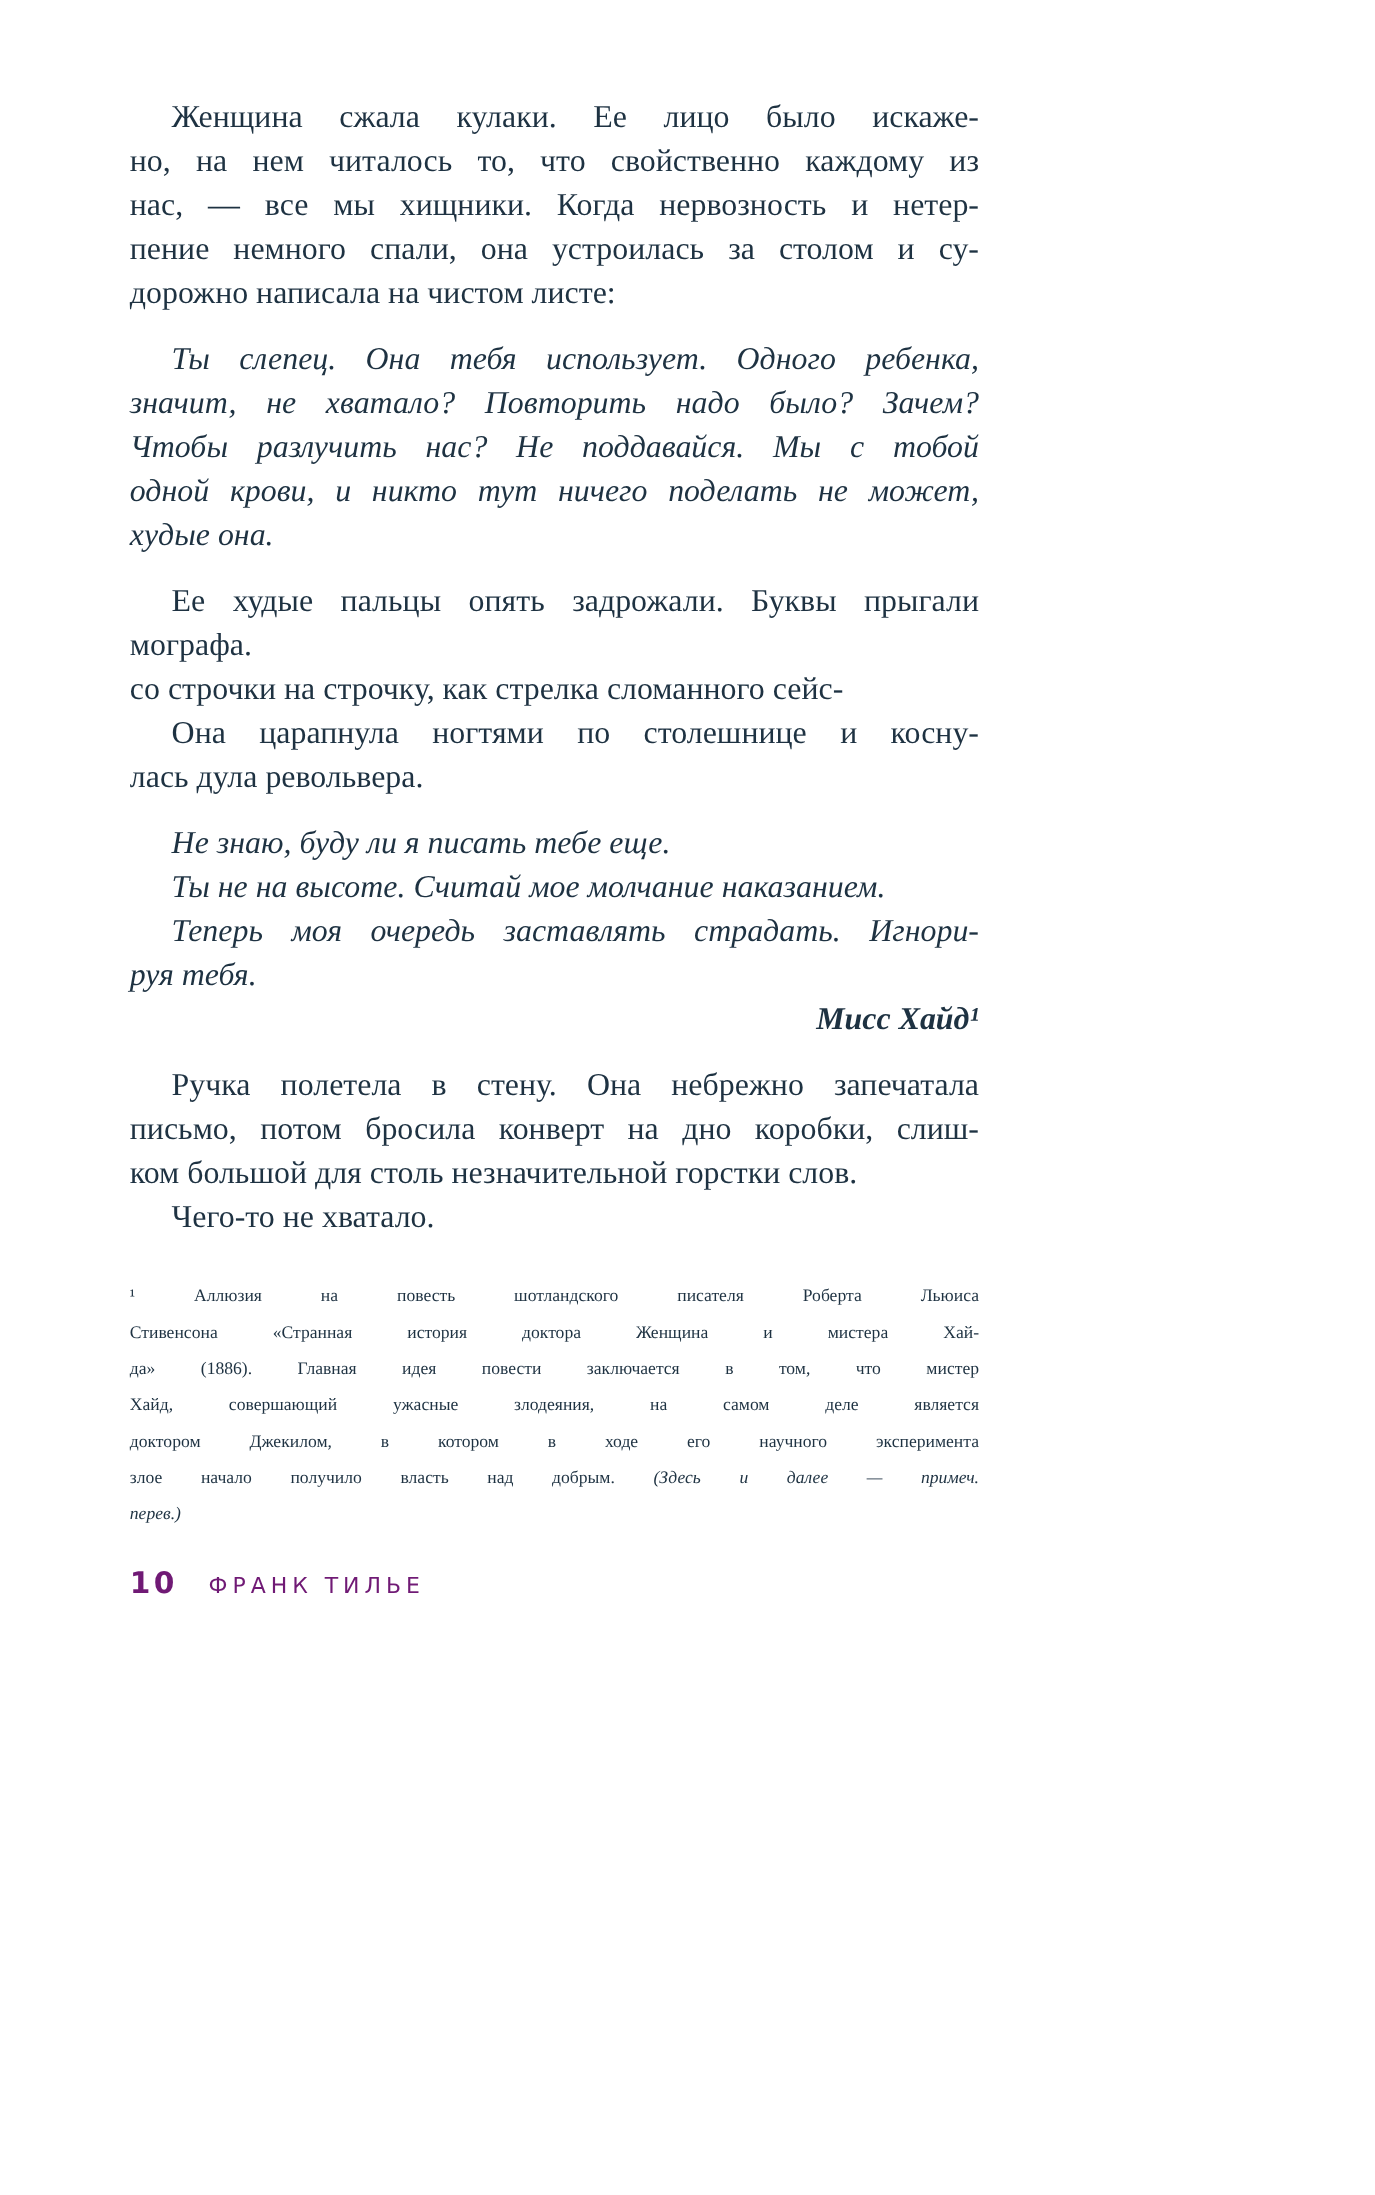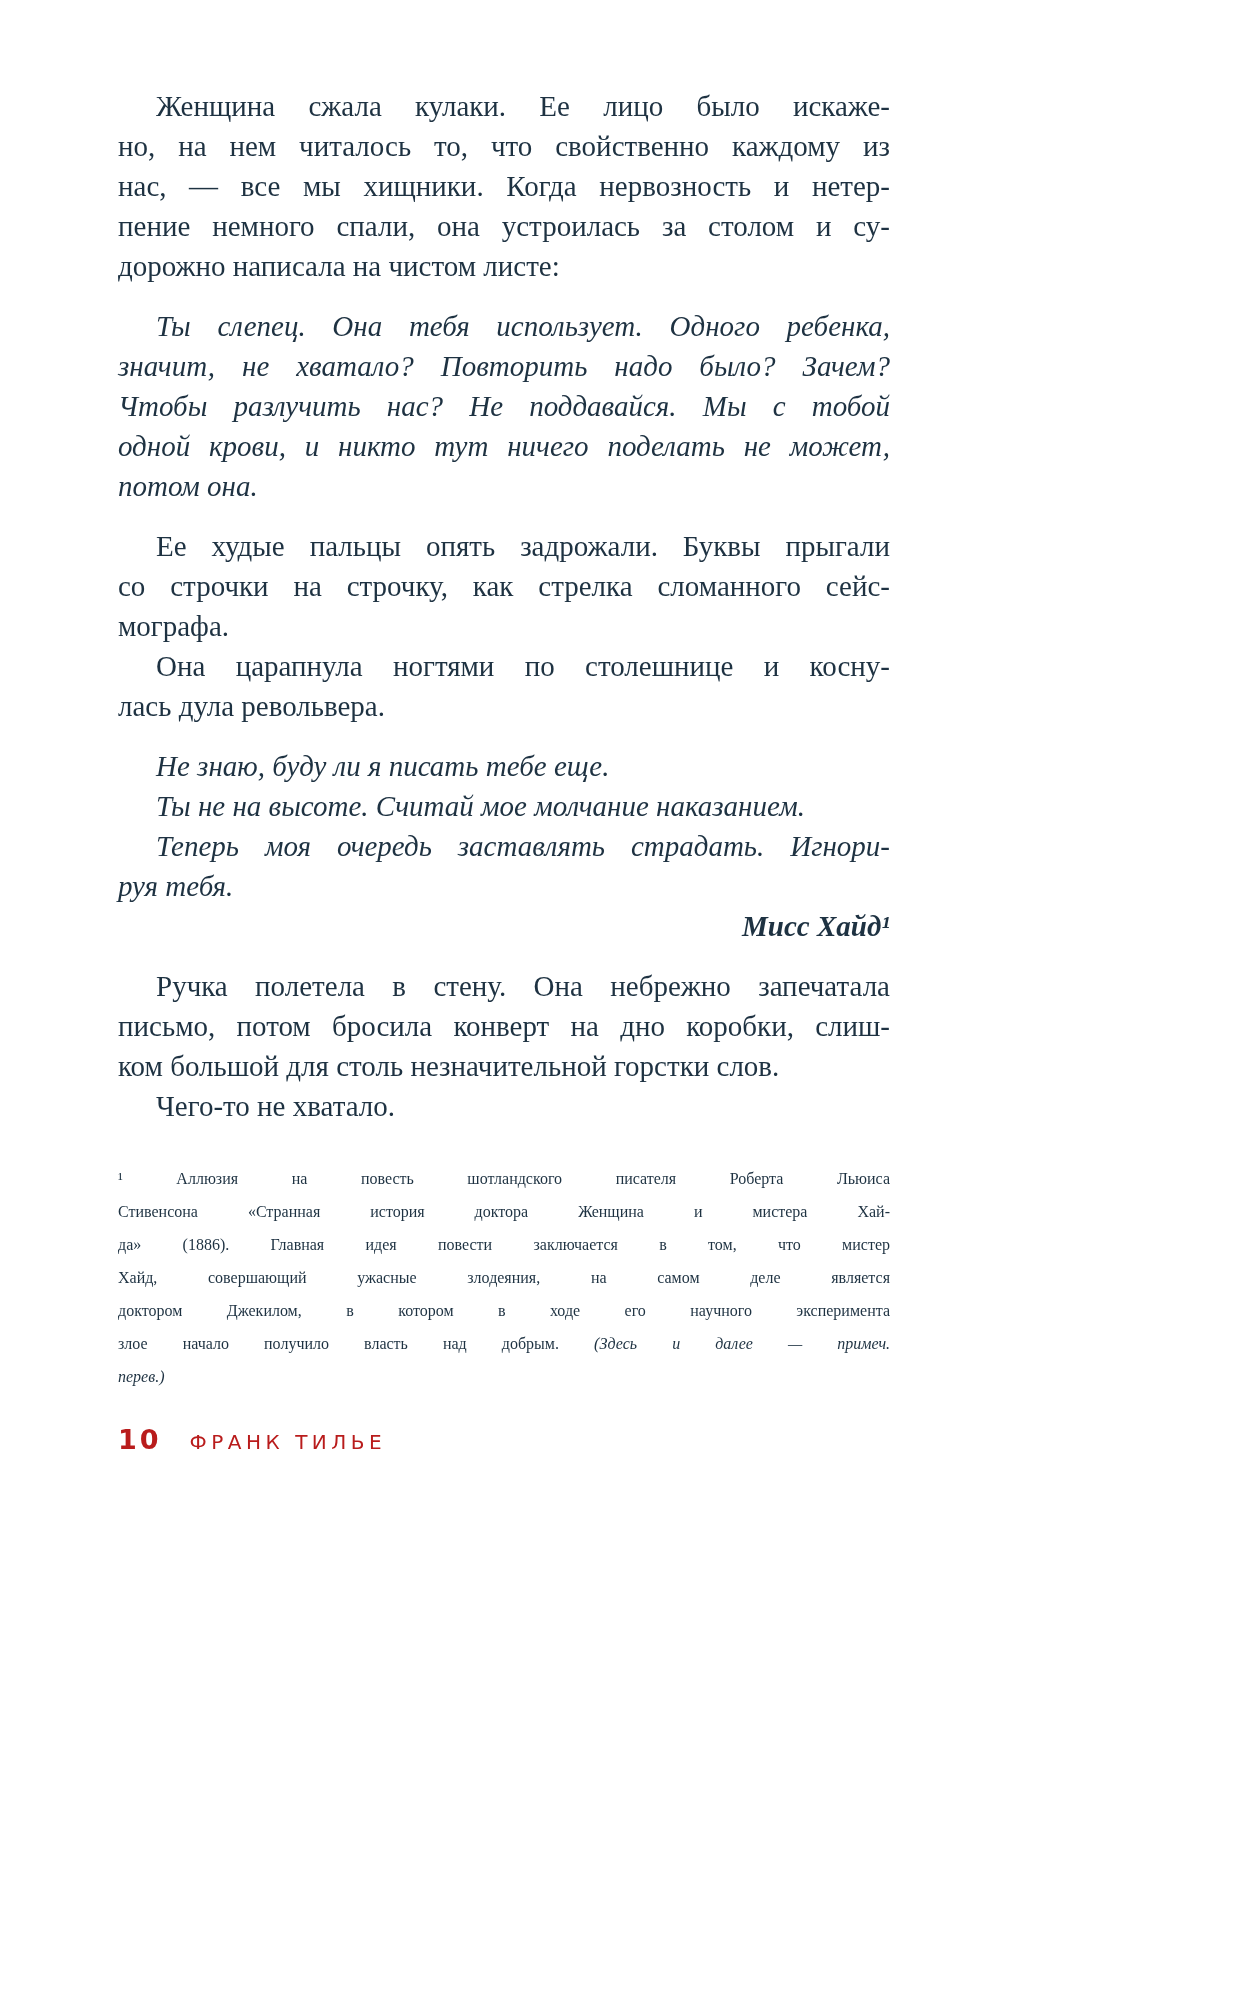--- a/index.html
+++ b/index.html
@@ -54,21 +54,21 @@
     margin-top: 36px;
   }
   .footer {
     position: absolute;
     left: 118px;
     top: 1424px;
     display: flex;
     align-items: baseline;
     gap: 28px;
     font-family: "DejaVu Sans", "Liberation Sans", sans-serif;
-    color: #b91c1c;
+    color: #701a75;
   }
   .page-number {
     font-size: 27px;
     font-weight: bold;
     letter-spacing: 3px;
   }
   .running-title {
     font-size: 20px;
     letter-spacing: 4.5px;
   }
@@ -84,26 +84,26 @@
         <div class="line">но, на нем читалось то, что свойственно каждому из</div>
         <div class="line">нас, — все мы хищники. Когда нервозность и нетер-</div>
         <div class="line">пение немного спали, она устроилась за столом и су-</div>
         <div class="line">дорожно написала на чистом листе:</div>
       </div>
       <div class="block indent italic gap">
         <div class="line">Ты слепец. Она тебя использует. Одного ребенка,</div>
         <div class="line">значит, не хватало? Повторить надо было? Зачем?</div>
         <div class="line">Чтобы разлучить нас? Не поддавайся. Мы с тобой</div>
         <div class="line">одной крови, и никто тут ничего поделать не может,</div>
-        <div class="line">потом она.</div>
+        <div class="line">худые она.</div>
       </div>
       <div class="block indent gap">
         <div class="line">Ее худые пальцы опять задрожали. Буквы прыгали</div>
+        <div class="line">мографа.</div>
         <div class="line">со строчки на строчку, как стрелка сломанного сейс-</div>
-        <div class="line">мографа.</div>
       </div>
       <div class="block indent">
         <div class="line">Она царапнула ногтями по столешнице и косну-</div>
         <div class="line">лась дула револьвера.</div>
       </div>
       <div class="block indent italic gap">
         <div class="line">Не знаю, буду ли я писать тебе еще.</div>
       </div>
       <div class="block indent italic">
         <div class="line">Ты не на высоте. Считай мое молчание наказанием.</div>

